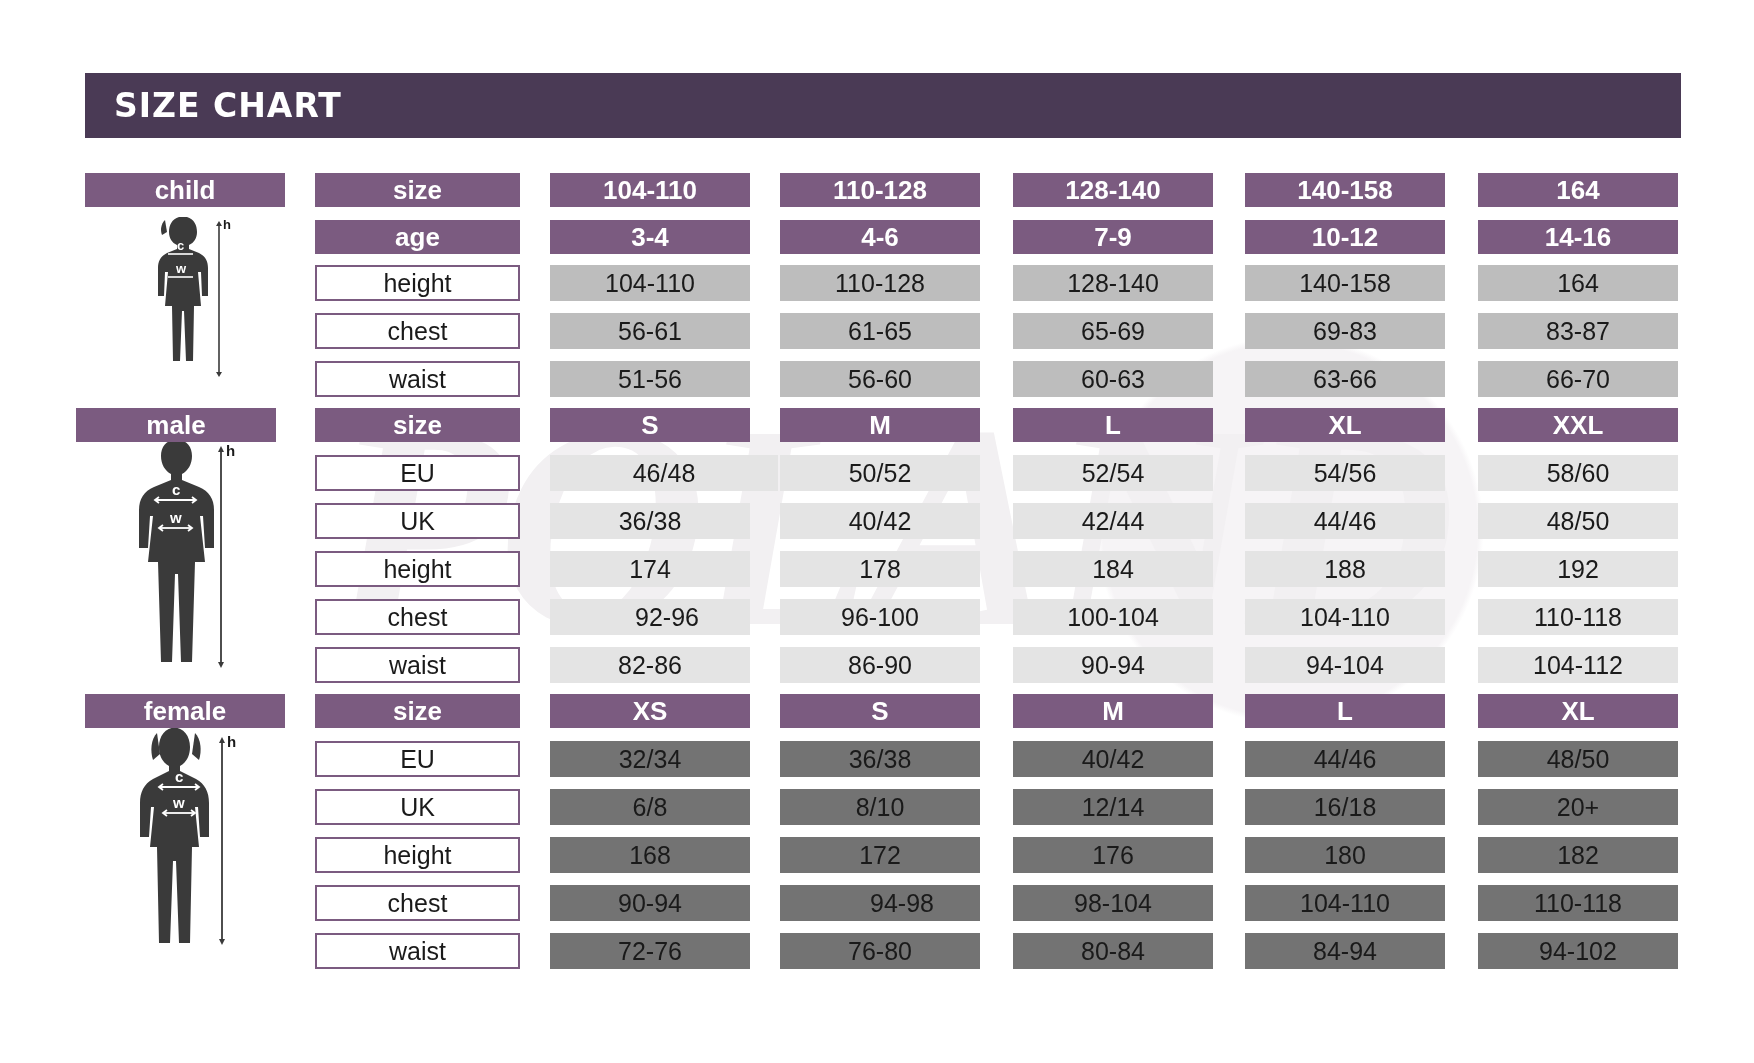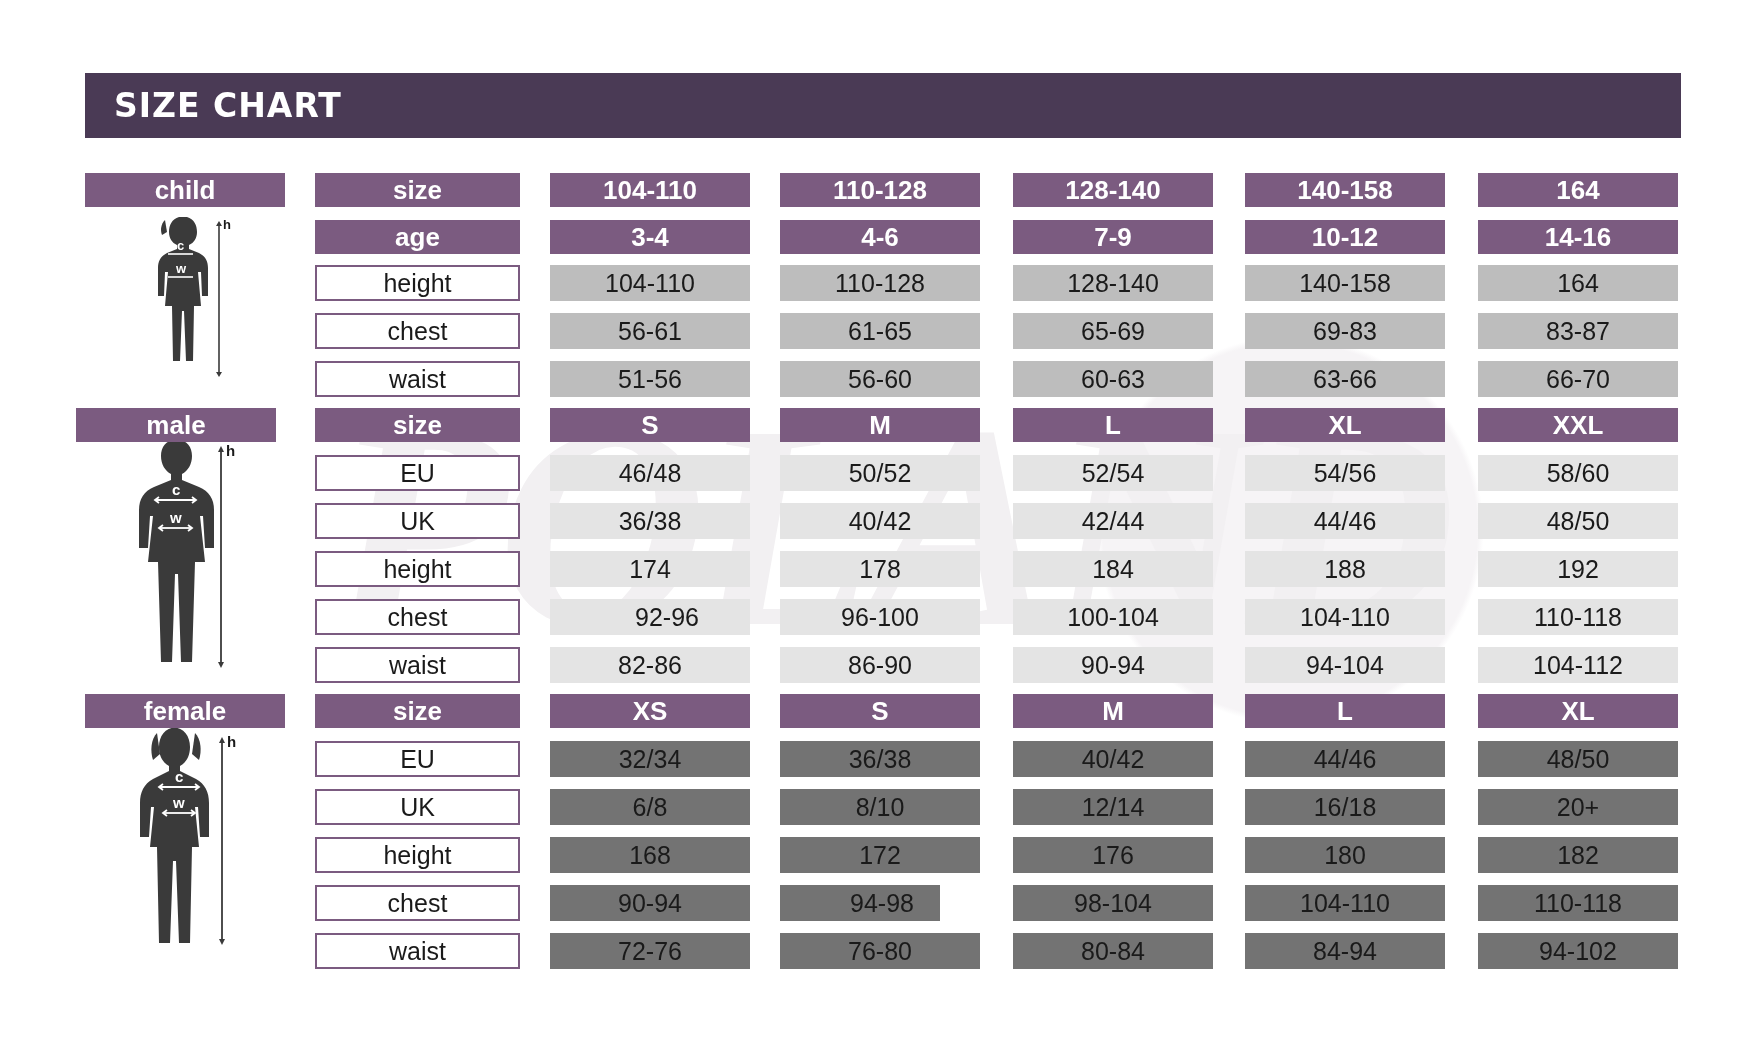--- a/index.html
+++ b/index.html
@@ -235,21 +235,21 @@
   <div class="cell cat" style="left:76px;top:408px;width:200px;">male</div>
 
   <div class="cell hdr" style="left:315px;top:408px;width:205px;">size</div>
   <div class="cell hdr" style="left:550px;top:408px;width:200px;">S</div>
   <div class="cell hdr" style="left:780px;top:408px;width:200px;">M</div>
   <div class="cell hdr" style="left:1013px;top:408px;width:200px;">L</div>
   <div class="cell hdr" style="left:1245px;top:408px;width:200px;">XL</div>
   <div class="cell hdr" style="left:1478px;top:408px;width:200px;">XXL</div>
 
   <div class="cell lbl" style="left:315px;top:455px;width:205px;">EU</div>
-  <div class="cell val g2" style="left:550px;top:455px;width:200px;">46/48</div>
+  <div class="cell val g2" style="left:550px;top:455px;width:228px;">46/48</div>
   <div class="cell val g2" style="left:780px;top:455px;width:200px;">50/52</div>
   <div class="cell val g2" style="left:1013px;top:455px;width:200px;">52/54</div>
   <div class="cell val g2" style="left:1245px;top:455px;width:200px;">54/56</div>
   <div class="cell val g2" style="left:1478px;top:455px;width:200px;">58/60</div>
 
   <div class="cell lbl" style="left:315px;top:503px;width:205px;">UK</div>
   <div class="cell val g2" style="left:550px;top:503px;width:200px;">36/38</div>
   <div class="cell val g2" style="left:780px;top:503px;width:200px;">40/42</div>
   <div class="cell val g2" style="left:1013px;top:503px;width:200px;">42/44</div>
   <div class="cell val g2" style="left:1245px;top:503px;width:200px;">44/46</div>
@@ -301,21 +301,21 @@
 
   <div class="cell lbl" style="left:315px;top:837px;width:205px;">height</div>
   <div class="cell val g3" style="left:550px;top:837px;width:200px;">168</div>
   <div class="cell val g3" style="left:780px;top:837px;width:200px;">172</div>
   <div class="cell val g3" style="left:1013px;top:837px;width:200px;">176</div>
   <div class="cell val g3" style="left:1245px;top:837px;width:200px;">180</div>
   <div class="cell val g3" style="left:1478px;top:837px;width:200px;">182</div>
 
   <div class="cell lbl" style="left:315px;top:885px;width:205px;">chest</div>
   <div class="cell val g3" style="left:550px;top:885px;width:200px;">90-94</div>
-  <div class="cell val g3" style="left:780px;top:885px;width:160px;padding-left:44px;">94-98</div>
+  <div class="cell val g3" style="left:780px;top:885px;width:200px;padding-left:44px;">94-98</div>
   <div class="cell val g3" style="left:1013px;top:885px;width:200px;">98-104</div>
   <div class="cell val g3" style="left:1245px;top:885px;width:200px;">104-110</div>
   <div class="cell val g3" style="left:1478px;top:885px;width:200px;">110-118</div>
 
   <div class="cell lbl" style="left:315px;top:933px;width:205px;">waist</div>
   <div class="cell val g3" style="left:550px;top:933px;width:200px;">72-76</div>
   <div class="cell val g3" style="left:780px;top:933px;width:200px;">76-80</div>
   <div class="cell val g3" style="left:1013px;top:933px;width:200px;">80-84</div>
   <div class="cell val g3" style="left:1245px;top:933px;width:200px;">84-94</div>
   <div class="cell val g3" style="left:1478px;top:933px;width:200px;">94-102</div>

